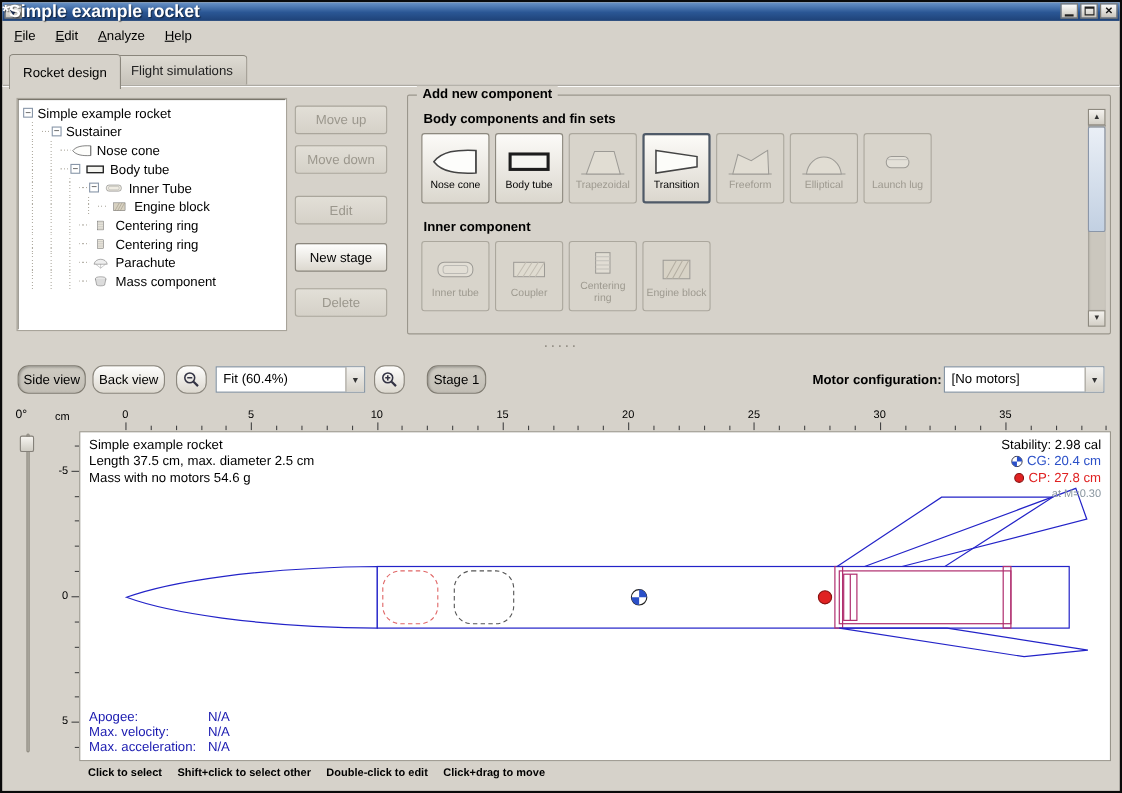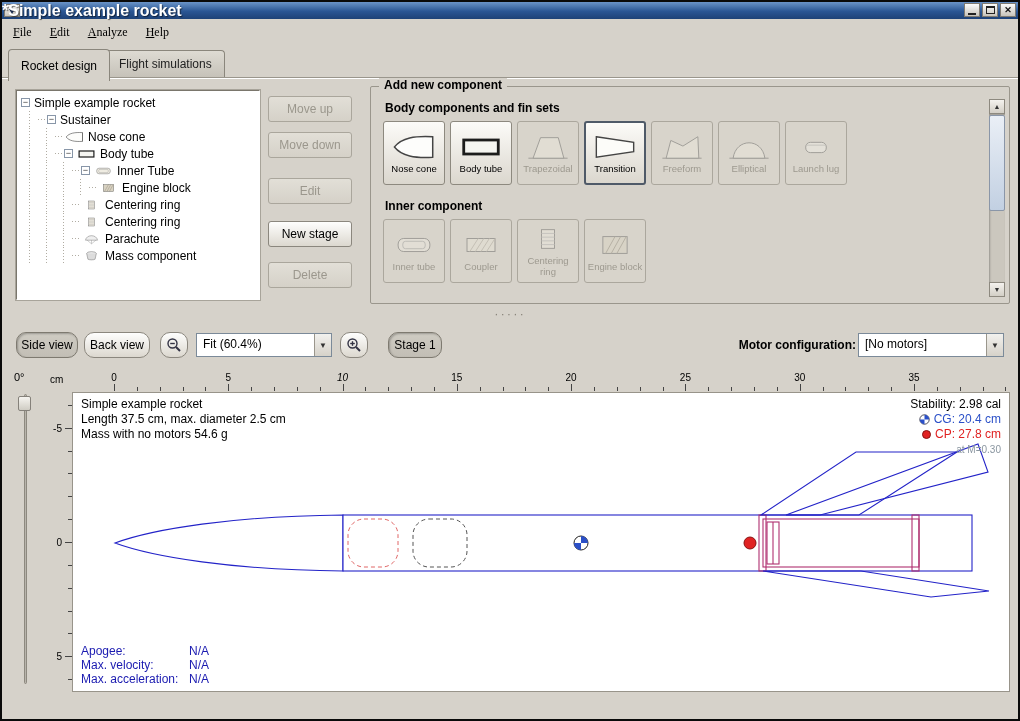--- a/index.html
+++ b/index.html
@@ -18,21 +18,21 @@
   .tb-title{position:absolute;left:0;right:0;text-align:left;color:#fff;font-weight:bold;
     font-size:16px;line-height:17px;text-shadow:1px 1px 1px rgba(0,0,0,.55);pointer-events:none;}
   .tb-btns{position:absolute;right:2px;top:1px;display:flex;}
   .tb-btn{width:16px;height:14px;margin-left:2px;background:linear-gradient(#fdfdfc,#c7c3ba);
     border:1px solid #7f7b72;display:flex;align-items:center;justify-content:center;
     font-size:9px;font-weight:bold;color:#111;line-height:1;}
   .g-min{width:8px;height:2px;background:#222;margin-top:7px;}
   .g-max{width:9px;height:8px;border:1px solid #222;border-top:2px solid #222;}
   
   .menubar{position:absolute;top:17px;left:0;right:0;height:26px;display:flex;align-items:center;padding-left:2px;}
-  .menu-item{padding:3px 9px;font-family:Liberation Serif, serif;}
+  .menu-item{padding:3px 9px;}
   .menu-item u{text-decoration:underline;}
   
   .tabstrip{position:absolute;top:43px;left:0;right:0;height:34px;}
   .groove{position:absolute;bottom:0;left:0;right:0;height:2px;background:#fff;border-top:1px solid #9a968c;}
   .tab{position:absolute;border:1px solid #8a867c;border-bottom:none;border-radius:4px 4px 0 0;
     padding:0 12px;display:flex;align-items:center;}
   .tab.active{left:6px;bottom:-2px;height:32px;background:#d6d2ca;z-index:2;font-weight:normal;}
   .tab.inactive{left:104px;bottom:2px;height:27px;background:linear-gradient(#dedbd3,#c6c2b9);z-index:1;color:#222;}
   
   .tree-panel{position:absolute;left:14px;top:88px;width:244px;height:210px;background:#fff;
@@ -473,21 +473,21 @@
       <div class="htick" style="left: 773.424px;"></div>
       <div class="htick" style="left: 796.281px;"></div>
       <div class="htick" style="left: 819.138px;"></div>
       <div class="htick major" style="left: 841.995px;"></div>
       <div class="htick" style="left: 864.852px;"></div>
       <div class="htick" style="left: 887.709px;"></div>
       <div class="htick" style="left: 910.566px;"></div>
       <div class="htick" style="left: 933.423px;"></div>
       <div class="hlabel" style="left: 42px;">0</div>
       <div class="hlabel" style="left: 156.285px;">5</div>
-      <div class="hlabel" style="left: 270.57px; font-style: italic;">10</div>
+      <div class="hlabel" style="left: 270.57px;">10</div>
       <div class="hlabel" style="left: 384.855px;">15</div>
       <div class="hlabel" style="left: 499.14px;">20</div>
       <div class="hlabel" style="left: 613.425px;">25</div>
       <div class="hlabel" style="left: 727.71px;">30</div>
       <div class="hlabel" style="left: 841.995px;">35</div>
     </div>
   <div class="v-ruler">
       <div class="vtick" style="top: 12.858px;"></div>
       <div class="vtick major" style="top: 35.715px;"></div>
       <div class="vtick" style="top: 58.572px;"></div>
@@ -564,14 +564,20 @@
       <div class="mach">at M=0.30</div>
     </div>
 
     <div class="info-bl">
         <div><span class="fs-label">Apogee:</span><span class="fs-value">N/A</span></div>
         <div><span class="fs-label">Max. velocity:</span><span class="fs-value">N/A</span></div>
         <div><span class="fs-label">Max. acceleration:</span><span class="fs-value">N/A</span></div>
       </div>
   </div>
 
+  <div class="statusbar">
+      <span>Click to select</span>
+      <span>Shift+click to select other</span>
+      <span>Double-click to edit</span>
+      <span>Click+drag to move</span>
+    </div>
 
 </div>
 
 </body></html>

